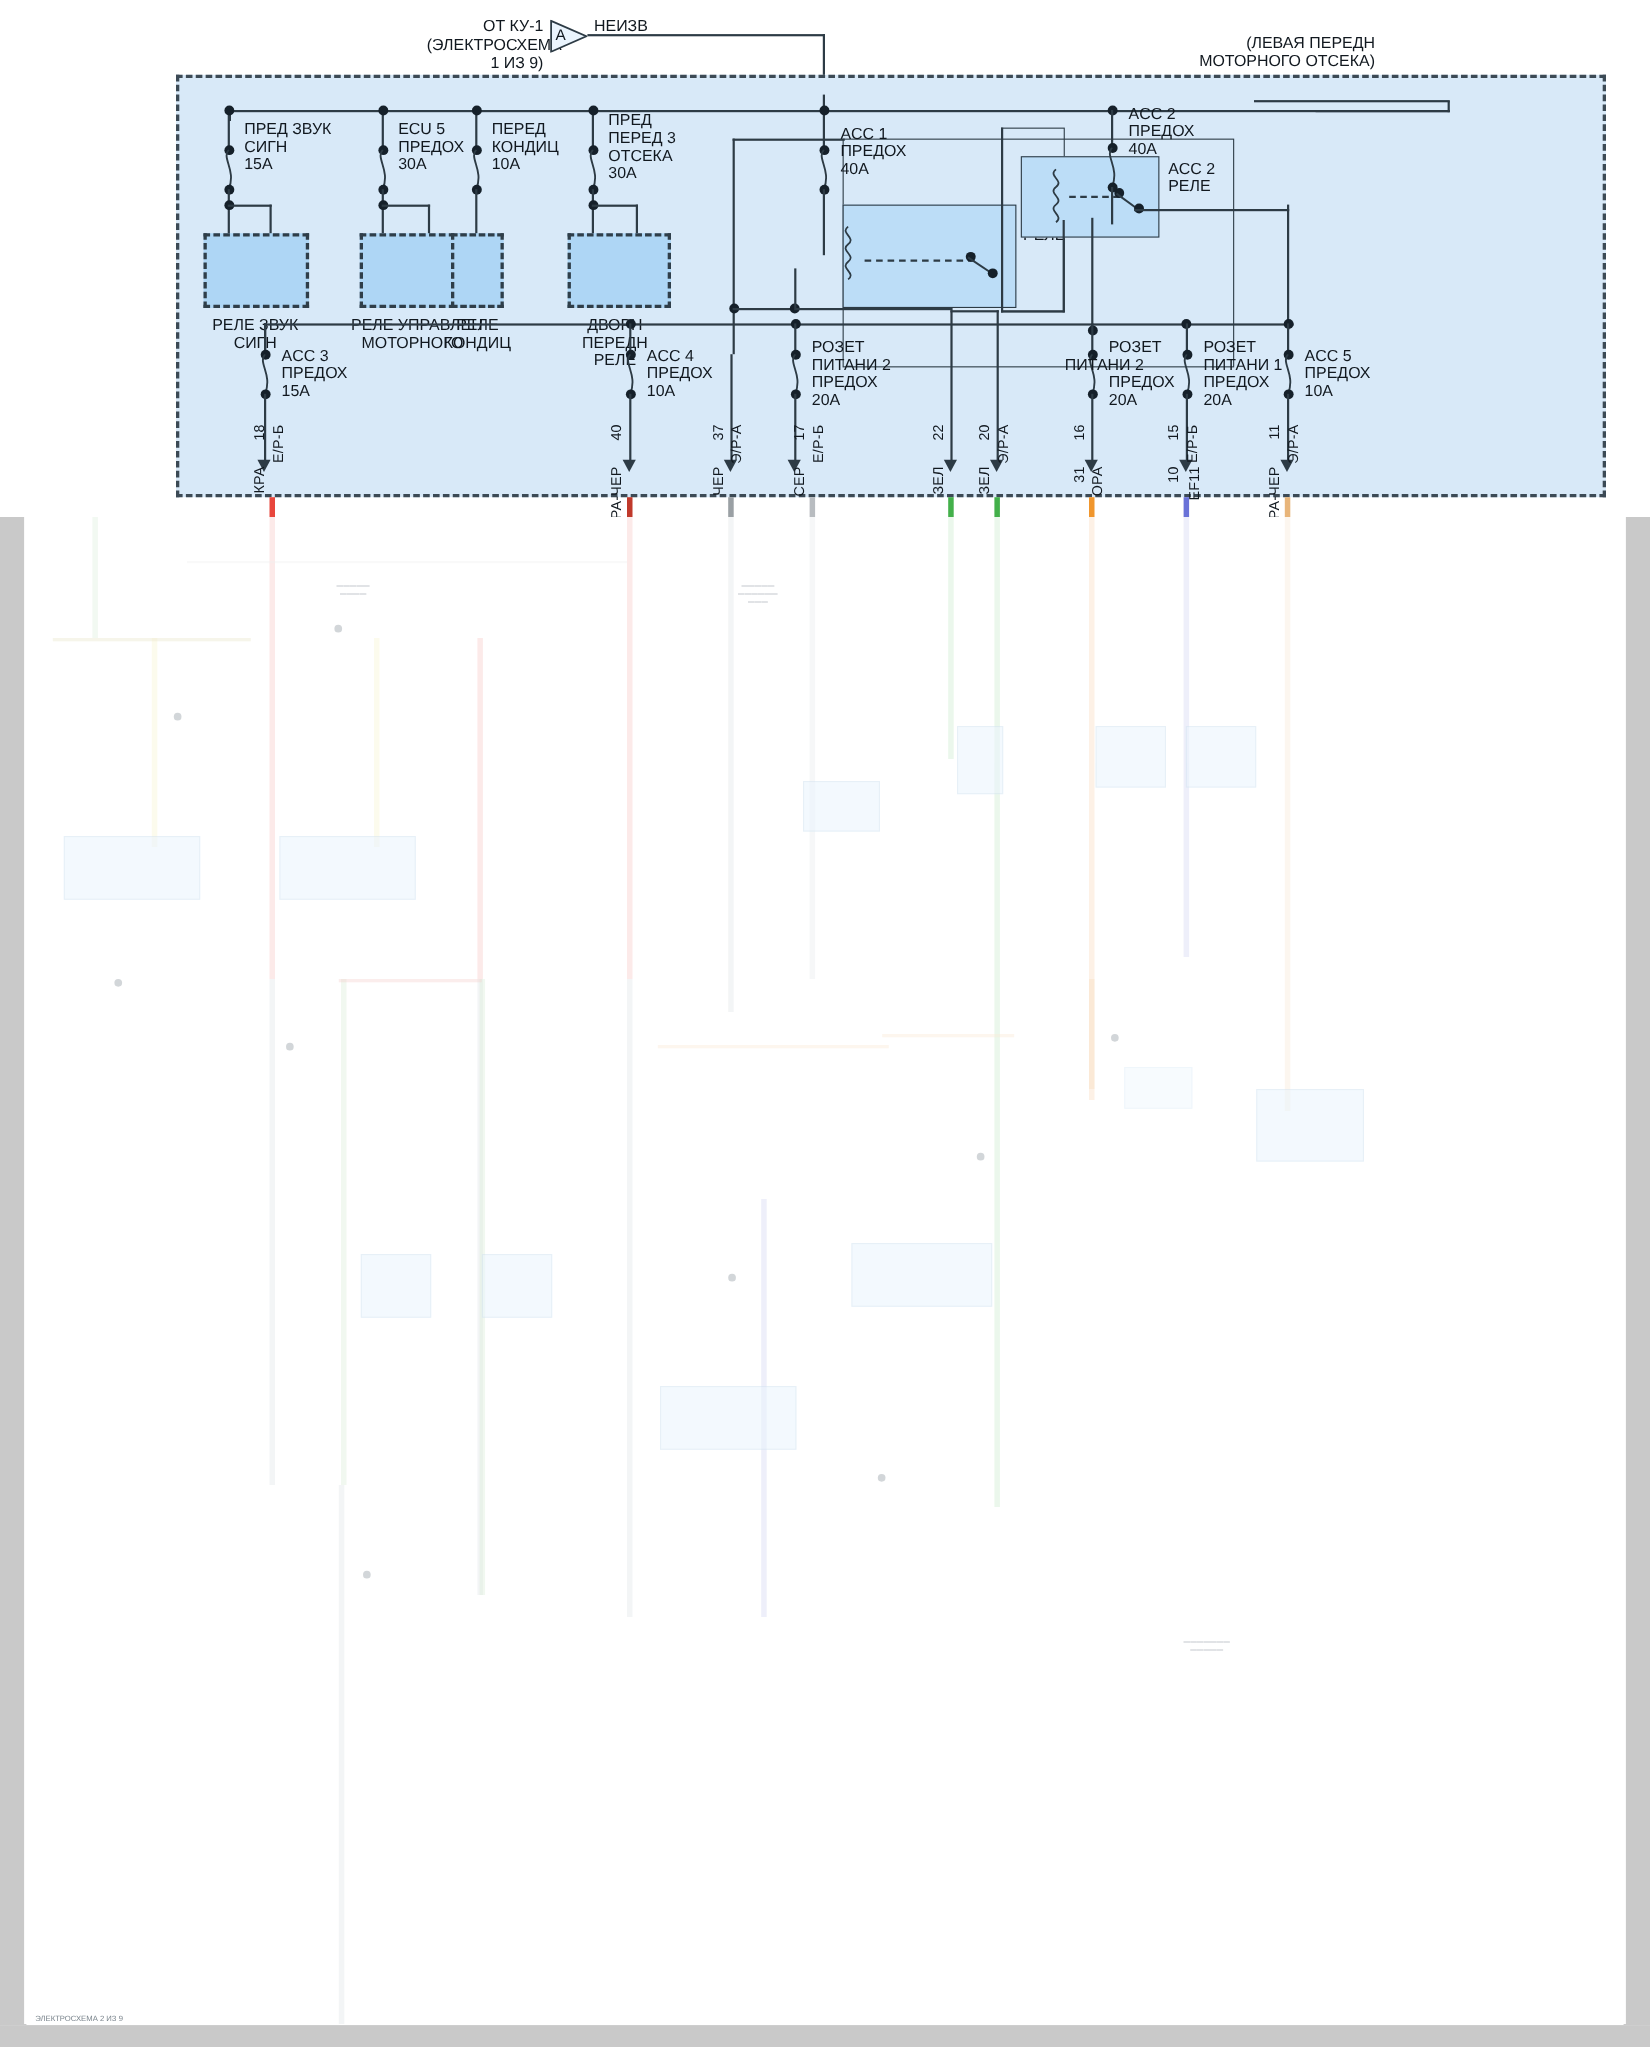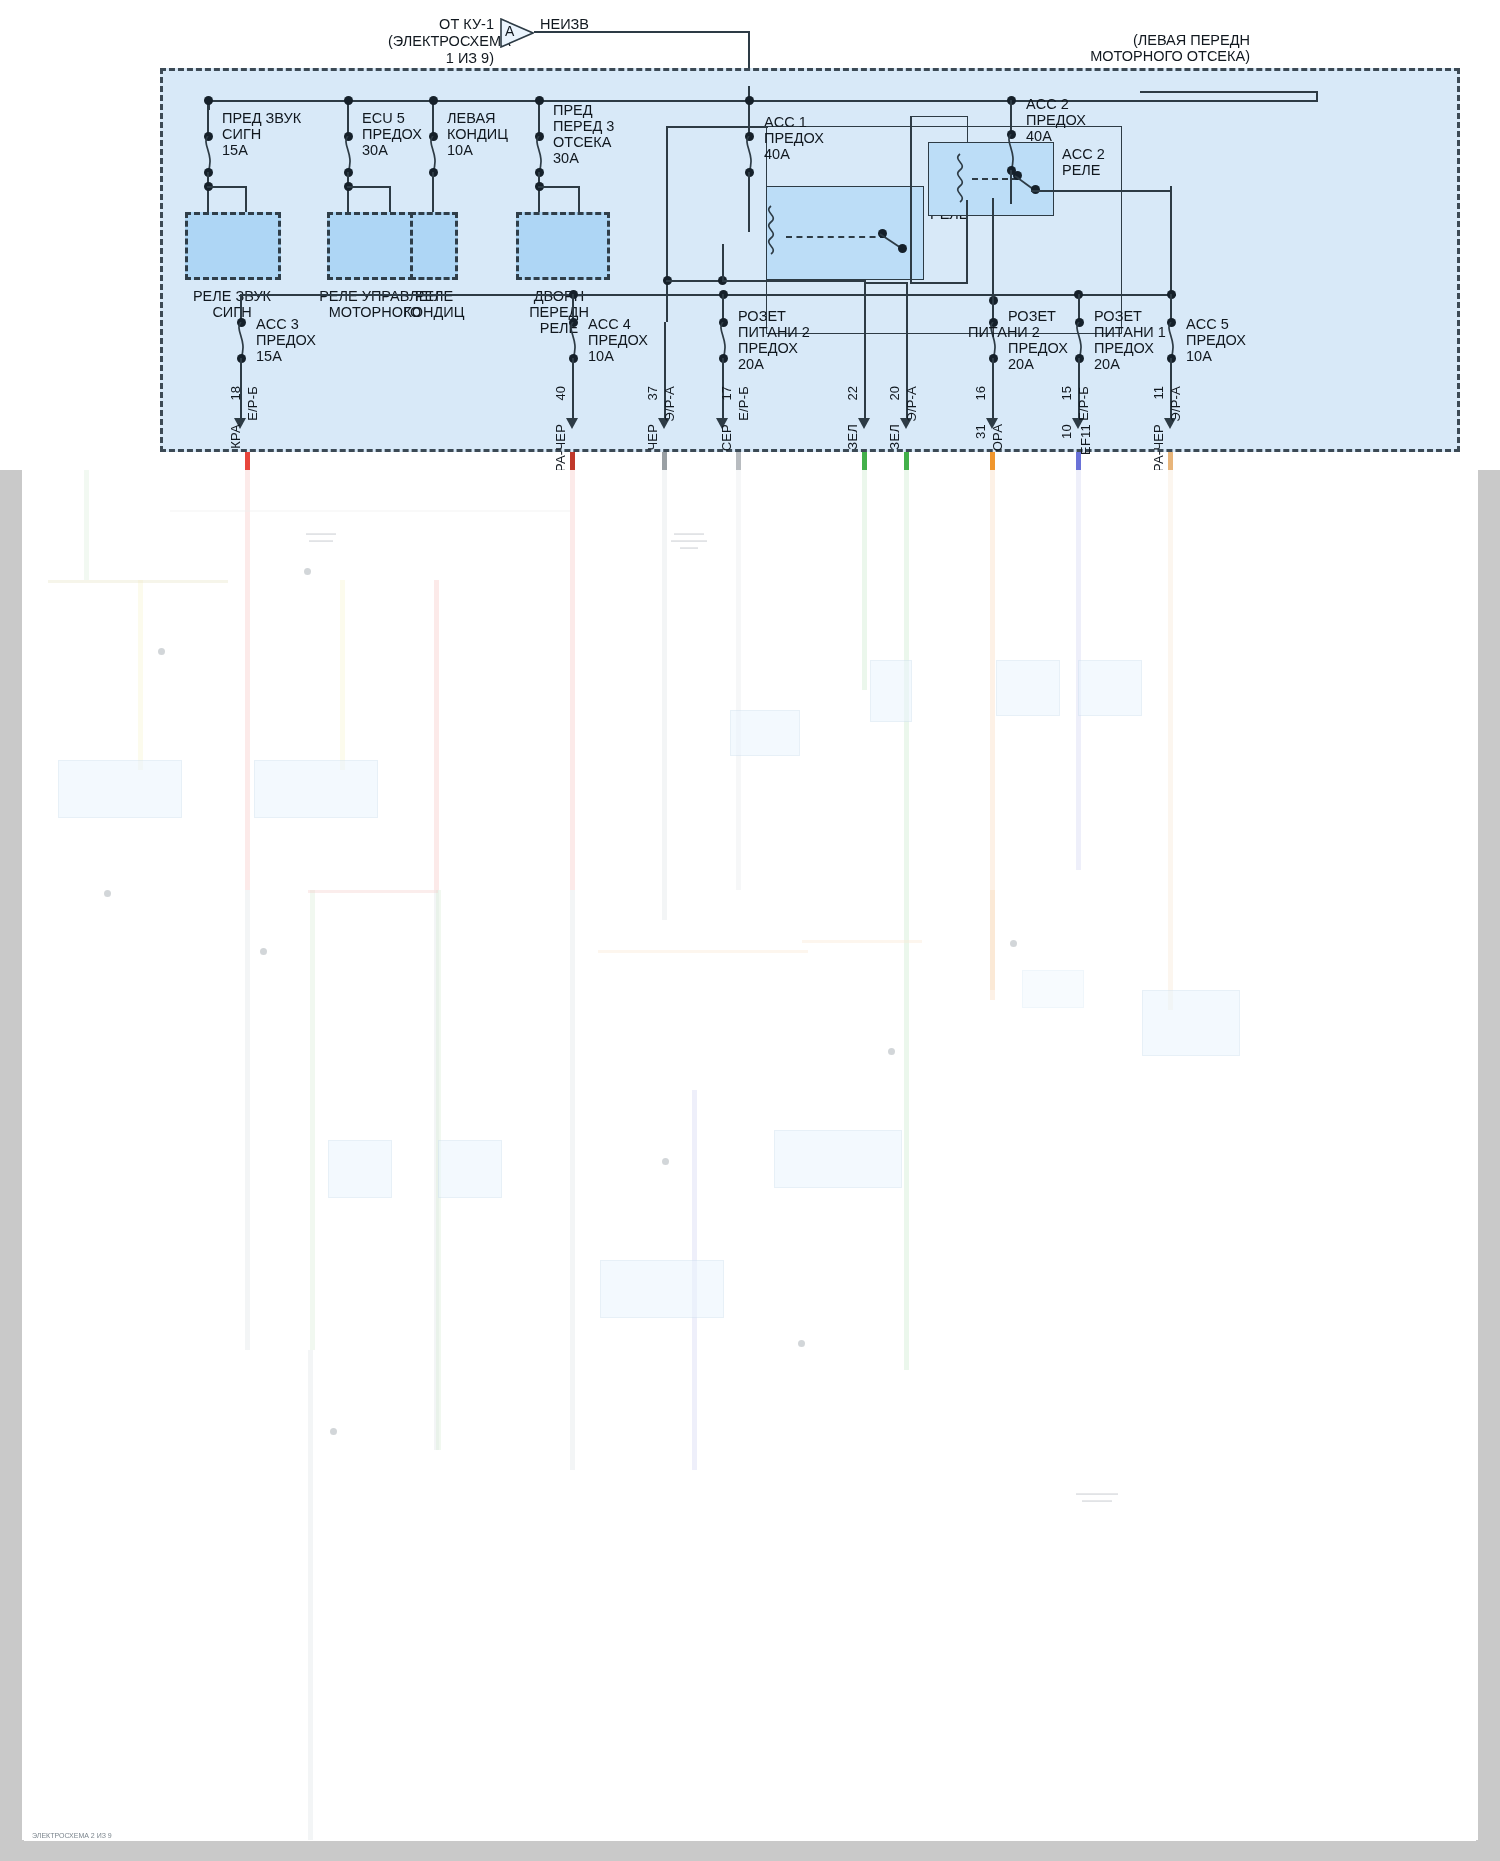--- a/index.html
+++ b/index.html
@@ -142,21 +142,21 @@
   <div class="vline" style="left:432px;top:100px;height:36px;"></div>
   <div class="dot" style="left:429px;top:96px;"></div>
   <div class="dot" style="left:429px;top:132px;"></div>
   <div class="fuse" style="left:426px;top:136px;">
     <svg width="14" height="36" viewBox="0 0 14 36">
         <path d="M7 0 C 0 8, 14 18, 7 36" fill="none" stroke="#2d3b45" stroke-width="1.7"></path>
       </svg>
   </div>
   <div class="dot" style="left:429px;top:168px;"></div>
   <div class="vline" style="left:432px;top:172px;height:70px;"></div>
-  <div class="lbl" style="left:447px;top:110px;">ЛЕВАЯ</div>
+  <div class="lbl" style="left:447px;top:110px;">ПЕРЕД</div>
   <div class="lbl" style="left:447px;top:126px;">КОНДИЦ</div>
   <div class="lbl" style="left:447px;top:142px;">10A</div>
   <div class="relaybox" style="left:410px;top:212px;width:48px;height:68px;"></div>
   <div class="lbl c" style="left:384px;top:288px;width:100px;">РЕЛЕ</div>
   <div class="lbl c" style="left:384px;top:304px;width:100px;">КОНДИЦ</div>
 
   <div class="vline" style="left:538px;top:100px;height:36px;"></div>
   <div class="dot" style="left:535px;top:96px;"></div>
   <div class="dot" style="left:535px;top:132px;"></div>
   <div class="fuse" style="left:532px;top:136px;">

